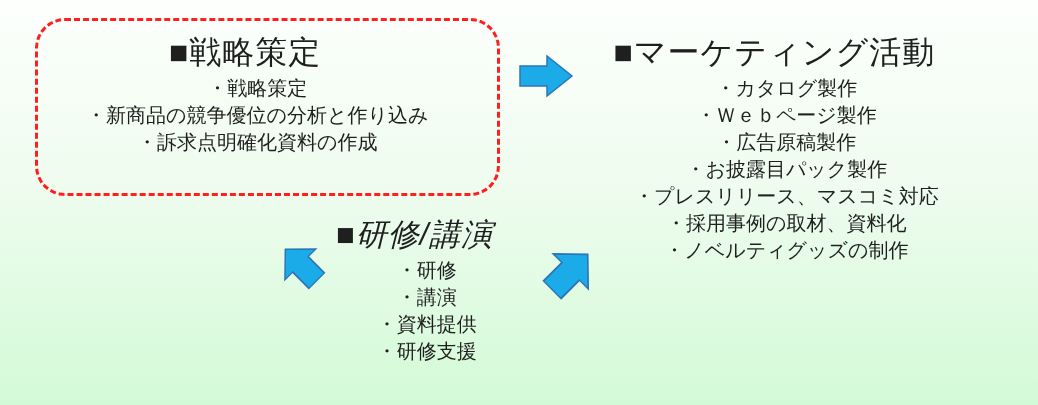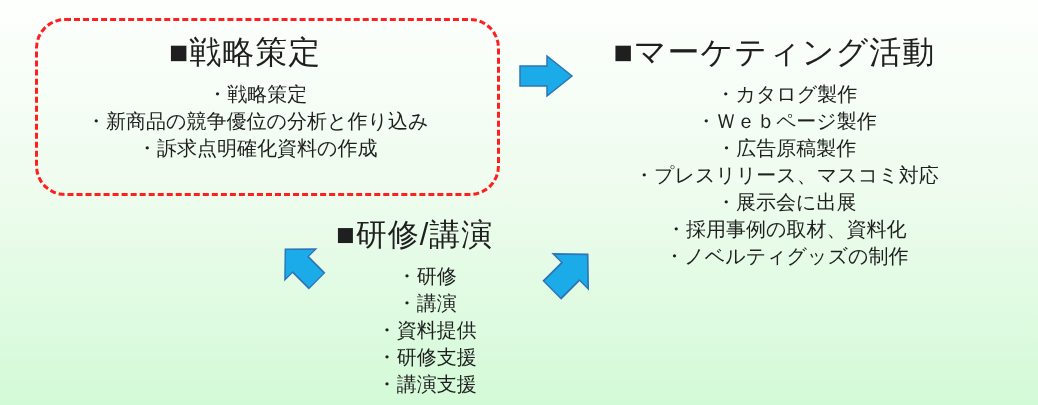--- a/index.html
+++ b/index.html
@@ -26,38 +26,38 @@
   .section-title {
     font-size: 32px;
     font-weight: 400;
     line-height: 42px;
     letter-spacing: 1px;
     white-space: nowrap;
   }
   ul.bullet-list {
     list-style: none;
     margin-left: 24px;
-    margin-top: 8px;
+    margin-top: 2px;
   }
   ul.bullet-list li {
     font-size: 20px;
     line-height: 27px;
     white-space: nowrap;
   }
   #strategy-box {
     position: absolute;
     left: 35px; top: 18px;
     width: 465px; height: 178px;
     border: 3px dashed var(--box-border);
     border-radius: 30px;
   }
   #section-strategy  { left: 62px;  top: 31px; }
   #section-marketing { left: 610px; top: 31px; }
   #section-training  { left: 336px; top: 215px; }
-  #section-training .section-title { font-size: 31px; line-height: 40px; }
+  #section-training .section-title { font-size: 31px; line-height: 40px; font-style: italic; }
 
   .block-arrow { position: absolute; }
   .block-arrow svg { display: block; width: 100%; height: 100%; overflow: visible; }
   .block-arrow polygon {
     fill: var(--arrow-fill);
     stroke: var(--arrow-outline);
     stroke-width: 1.5;
     stroke-linejoin: miter;
   }
   #arrow-right    { left: 519px; top: 55px; width: 54px; height: 42px; }
@@ -79,35 +79,34 @@
       <li>・訴求点明確化資料の作成</li>
     </ul>
 </div>
 
 <div class="section" id="section-marketing">
   <div class="section-title">■マーケティング活動</div>
   <ul class="bullet-list">
       <li>・カタログ製作</li>
       <li>・Ｗｅｂページ製作</li>
       <li>・広告原稿製作</li>
+      <li>・お披露目パック製作</li>
       <li>・プレスリリース、マスコミ対応</li>
-      <li>・展示会に出展</li>
       <li>・採用事例の取材、資料化</li>
       <li>・ノベルティグッズの制作</li>
     </ul>
 </div>
 
 <div class="section" id="section-training">
   <div class="section-title">■研修/講演</div>
   <ul class="bullet-list">
       <li>・研修</li>
       <li>・講演</li>
       <li>・資料提供</li>
       <li>・研修支援</li>
-      <li>・講演支援</li>
     </ul>
 </div>
 
 <div class="block-arrow" id="arrow-right">
   <svg viewBox="0 0 54 42" preserveAspectRatio="none" aria-hidden="true">
     <polygon points="1,11 28,11 28,1 53,21 28,41 28,31 1,31"></polygon>
   </svg>
 </div>
 
 <div class="block-arrow" id="arrow-up-left">

